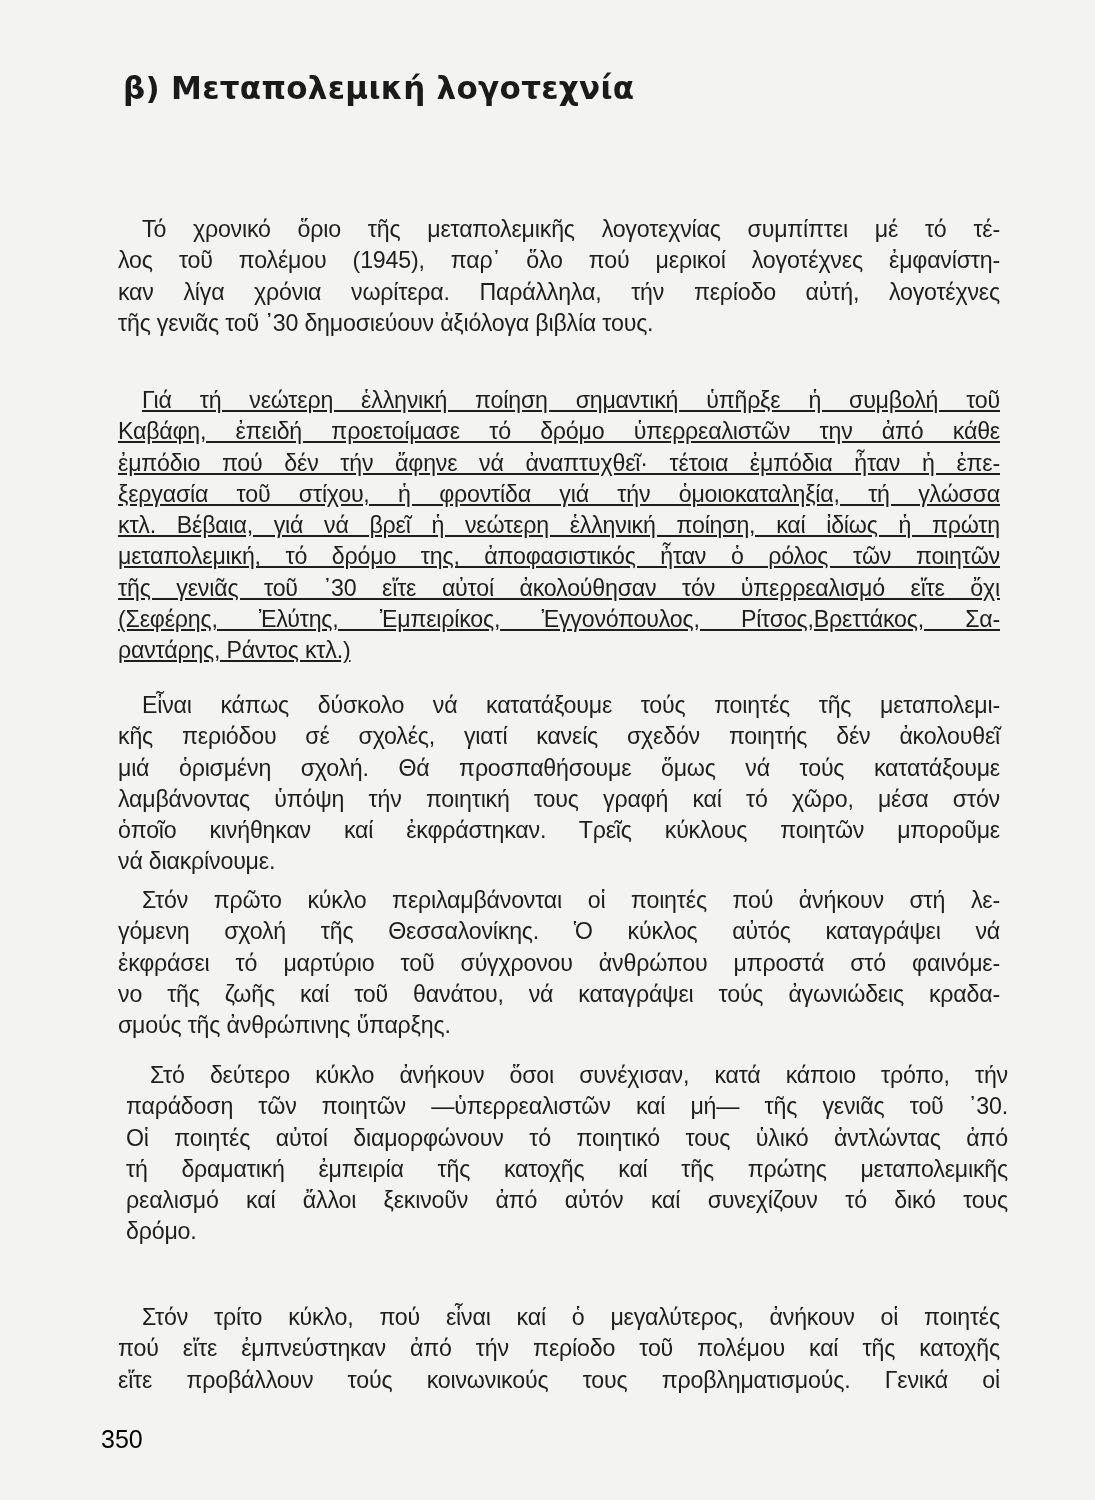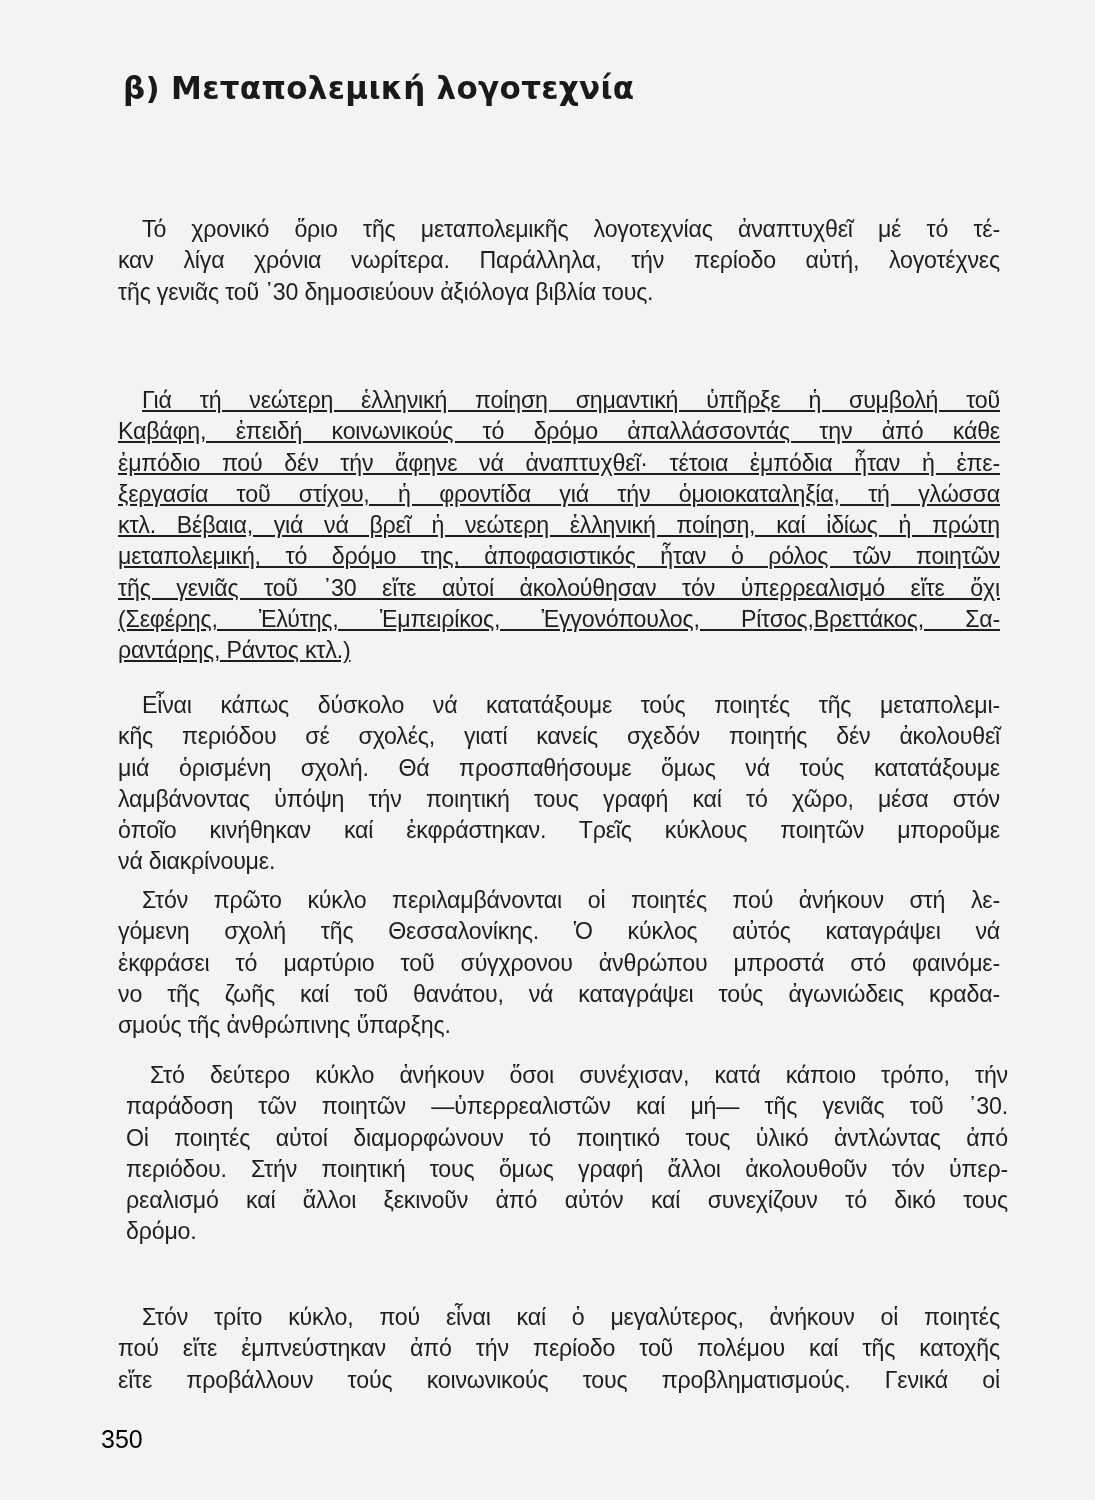--- a/index.html
+++ b/index.html
@@ -40,28 +40,29 @@
   }
 </style>
 </head>
 <body>
 
 <div class="page">
 
   <h2 class="heading">β) Μεταπολεμική λογοτεχνία</h2>
 
   <div class="body-text p1">
-    <span class="line" style="padding-left:24px">Τό χρονικό ὅριο τῆς μεταπολεμικῆς λογοτεχνίας ἀναπτυχθεῖ μέ τό τέ-</span>
+    <span class="line" style="padding-left:24px">Τό χρονικό ὅριο τῆς μεταπολεμικῆς λογοτεχνίας συμπίπτει μέ τό τέ-</span>
+    <span class="line">λος τοῦ πολέμου (1945), παρ᾽ ὅλο πού μερικοί λογοτέχνες ἐμφανίστη-</span>
     <span class="line">καν λίγα χρόνια νωρίτερα. Παράλληλα, τήν περίοδο αὐτή, λογοτέχνες</span>
     <span class="line last">τῆς γενιᾶς τοῦ ᾽30 δημοσιεύουν ἀξιόλογα βιβλία τους.</span>
   </div>
 
   <div class="body-text p2">
     <span class="line" style="padding-left:24px">Γιά τή νεώτερη ἑλληνική ποίηση σημαντική ὑπῆρξε ἡ συμβολή τοῦ</span>
-    <span class="line">Καβάφη, ἐπειδή κοινωνικούς τό δρόμο ἀπαλλάσσοντάς την ἀπό κάθε</span>
+    <span class="line">Καβάφη, ἐπειδή προετοίμασε τό δρόμο ὑπερρεαλιστῶν την ἀπό κάθε</span>
     <span class="line">ἐμπόδιο πού δέν τήν ἄφηνε νά ἀναπτυχθεῖ· τέτοια ἐμπόδια ἦταν ἡ ἐπε-</span>
     <span class="line">ξεργασία τοῦ στίχου, ἡ φροντίδα γιά τήν ὁμοιοκαταληξία, τή γλώσσα</span>
     <span class="line">κτλ. Βέβαια, γιά νά βρεῖ ἡ νεώτερη ἑλληνική ποίηση, καί ἰδίως ἡ πρώτη</span>
     <span class="line">μεταπολεμική, τό δρόμο της, ἀποφασιστικός ἦταν ὁ ρόλος τῶν ποιητῶν</span>
     <span class="line">τῆς γενιᾶς τοῦ ᾽30 εἴτε αὐτοί ἀκολούθησαν τόν ὑπερρεαλισμό εἴτε ὄχι</span>
     <span class="line">(Σεφέρης, Ἐλύτης, Ἐμπειρίκος, Ἐγγονόπουλος, Ρίτσος,Βρεττάκος, Σα-</span>
     <span class="line last">ραντάρης, Ράντος κτλ.)</span>
   </div>
 
   <div class="body-text p3">
@@ -78,21 +79,21 @@
     <span class="line">γόμενη σχολή τῆς Θεσσαλονίκης. Ὁ κύκλος αὐτός καταγράψει νά</span>
     <span class="line">ἐκφράσει τό μαρτύριο τοῦ σύγχρονου ἀνθρώπου μπροστά στό φαινόμε-</span>
     <span class="line">νο τῆς ζωῆς καί τοῦ θανάτου, νά καταγράψει τούς ἀγωνιώδεις κραδα-</span>
     <span class="line last">σμούς τῆς ἀνθρώπινης ὕπαρξης.</span>
   </div>
 
   <div class="body-text p5">
     <span class="line" style="padding-left:24px"><span class="seg">Στό </span><span class="seg bold">δεύτερο κύκλο</span><span class="seg"> ἀνήκουν ὅσοι συνέχισαν, κατά κάποιο τρόπο, τήν</span></span>
     <span class="line">παράδοση τῶν ποιητῶν —ὑπερρεαλιστῶν καί μή— τῆς γενιᾶς τοῦ ᾽30.</span>
     <span class="line">Οἱ ποιητές αὐτοί διαμορφώνουν τό ποιητικό τους ὑλικό ἀντλώντας ἀπό</span>
-    <span class="line">περιόδου. Στήν ποιητική τους ὅμως γραφή ἄλλοι ἀκολουθοῦν τόν ὑπερ-</span>
+    <span class="line">τή δραματική ἐμπειρία τῆς κατοχῆς καί τῆς πρώτης μεταπολεμικῆς</span>
     <span class="line">ρεαλισμό καί ἄλλοι ξεκινοῦν ἀπό αὐτόν καί συνεχίζουν τό δικό τους</span>
     <span class="line last">δρόμο.</span>
   </div>
 
   <div class="body-text p6">
     <span class="line" style="padding-left:24px"><span class="seg">Στόν </span><span class="seg bold">τρίτο κύκλο,</span><span class="seg"> πού εἶναι καί ὁ μεγαλύτερος, ἀνήκουν οἱ ποιητές</span></span>
     <span class="line">πού εἴτε ἐμπνεύστηκαν ἀπό τήν περίοδο τοῦ πολέμου καί τῆς κατοχῆς</span>
     <span class="line">εἴτε προβάλλουν τούς κοινωνικούς τους προβληματισμούς. Γενικά οἱ</span>
   </div>
 

